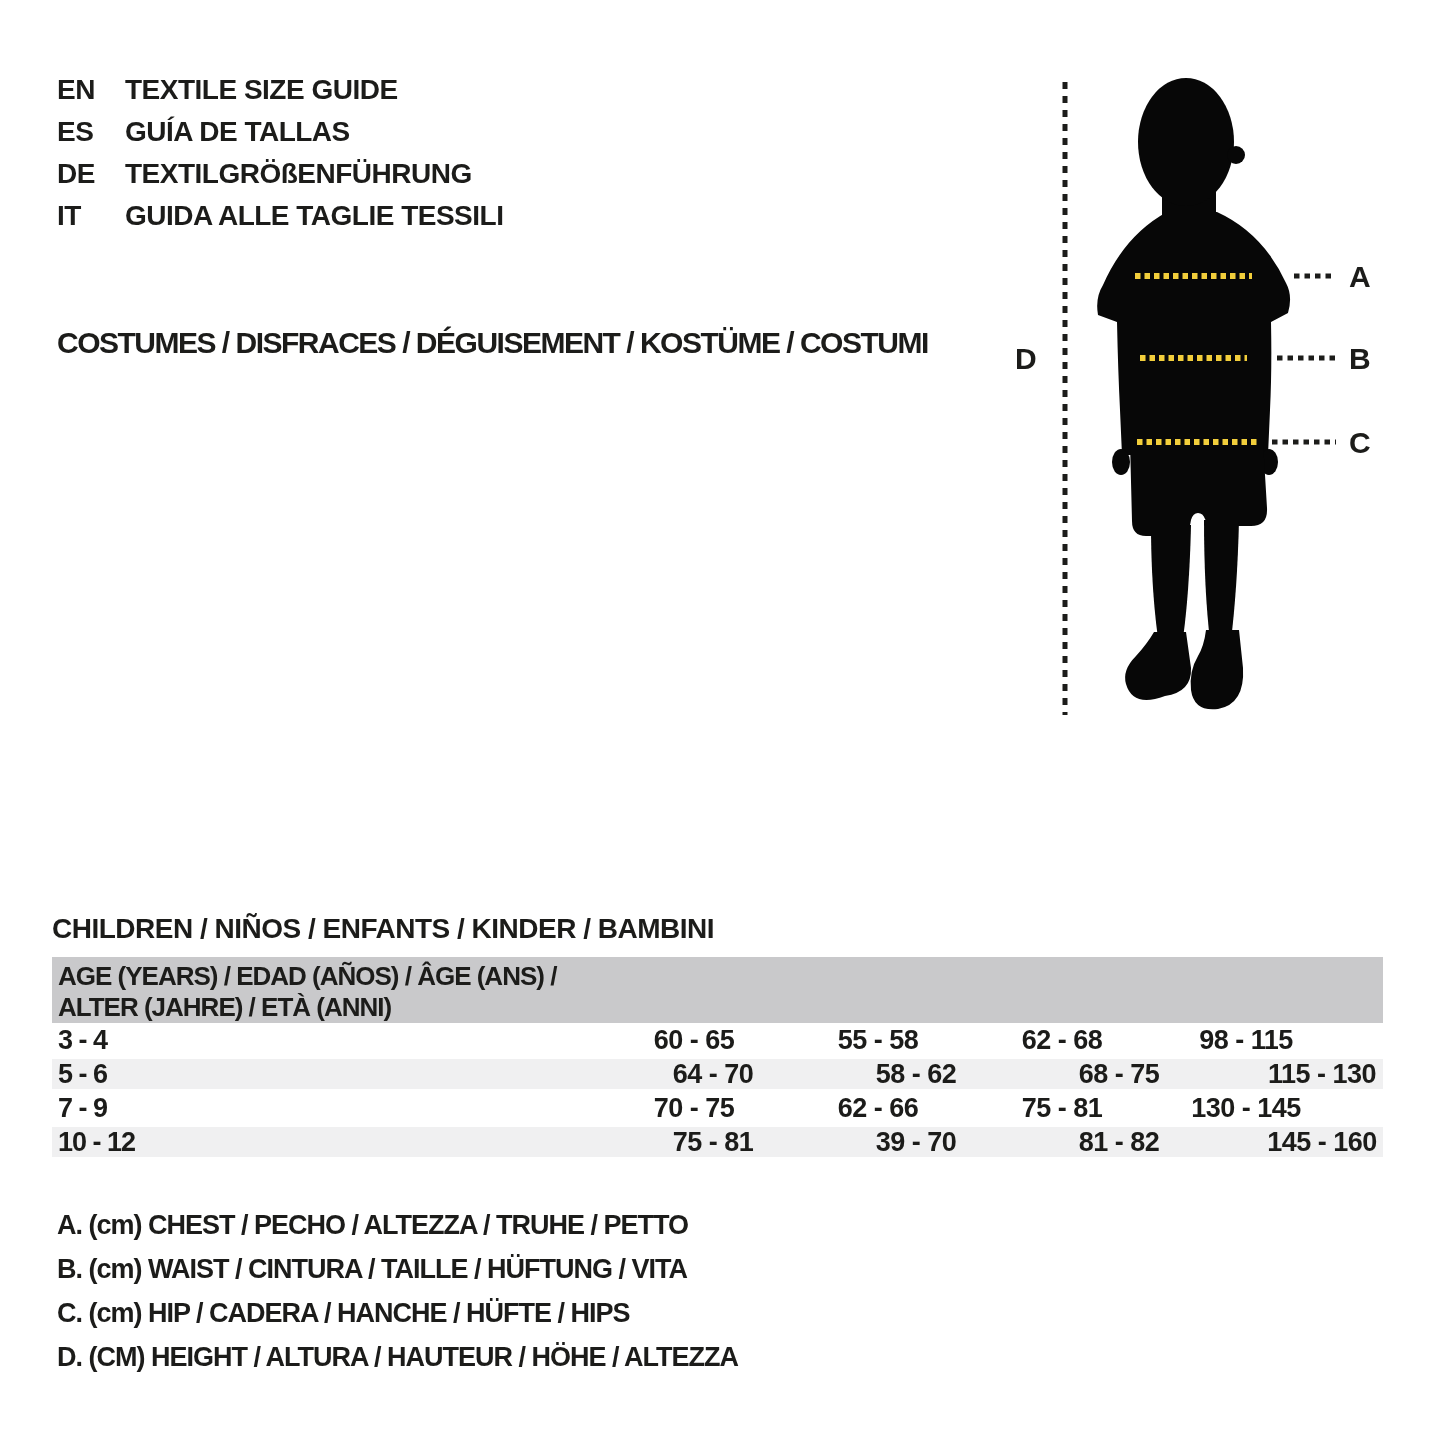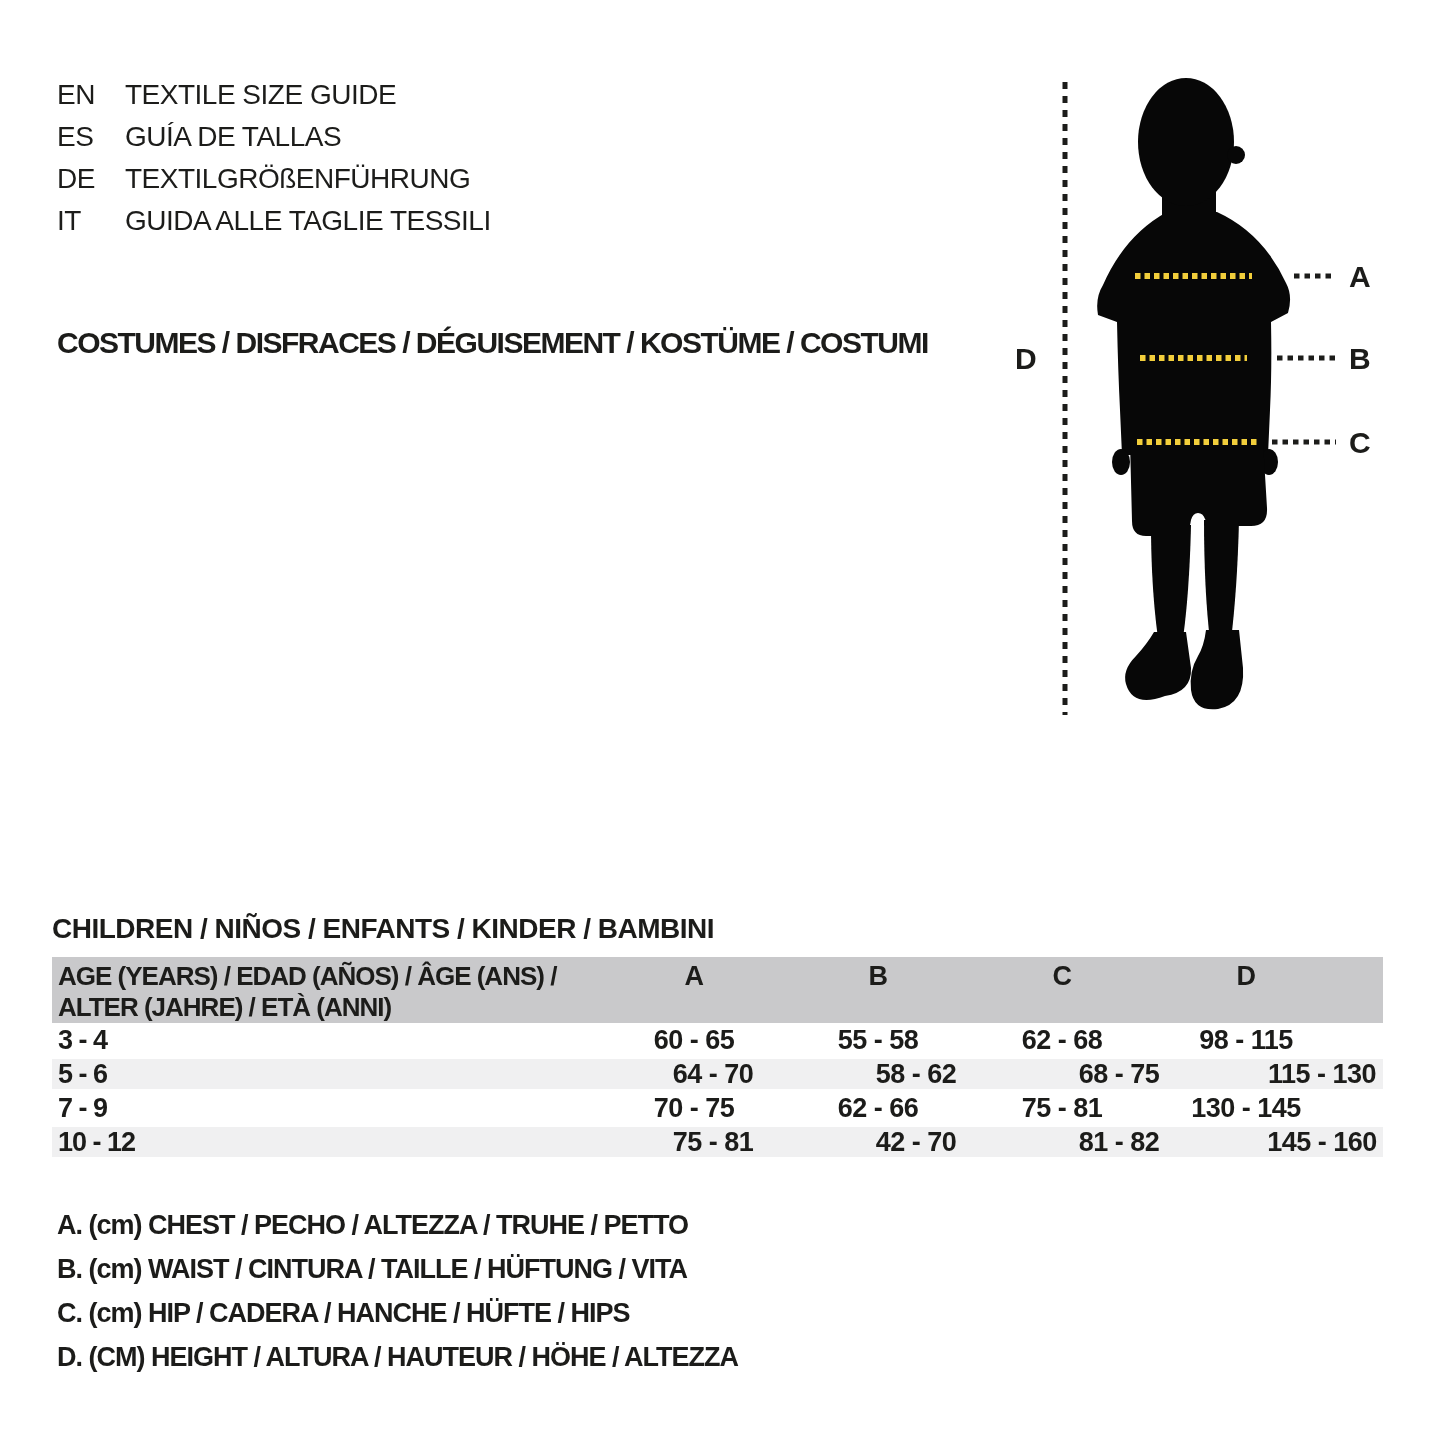--- a/index.html
+++ b/index.html
@@ -2,31 +2,31 @@
 <html><head>
 <meta charset="utf-8">
 <style>
   html,body{margin:0;padding:0;background:#ffffff;}
   .page{
     position:relative;width:1445px;height:1444px;background:#ffffff;overflow:hidden;
     font-family:"Liberation Sans", sans-serif;color:#1c1c1a;
   }
   
   .lang-list{position:absolute;left:57px;top:74px;}
-  .lang-row{display:flex;height:42px;align-items:center;font-size:28px;font-weight:400;letter-spacing:-0.5px;white-space:nowrap;}
+  .lang-row{display:flex;height:42px;font-size:28px;font-weight:700;letter-spacing:-0.5px;white-space:nowrap;}
   .lang-code{width:68px;flex:0 0 68px;}
   
   .category-title{position:absolute;left:57px;top:326px;margin:0;font-size:30px;font-weight:800;letter-spacing:-1.5px;white-space:nowrap;}
   
   .figure{position:absolute;left:1005px;top:70px;width:400px;height:665px;}
   .figure svg text{font-family:"Liberation Sans", sans-serif;font-weight:700;font-size:30px;fill:#1c1c1a;}
   
   .section-title{position:absolute;left:52px;top:913px;font-size:28px;font-weight:700;letter-spacing:-0.5px;white-space:nowrap;}
   .size-table{position:absolute;left:52px;top:957px;width:1331px;font-weight:700;}
-  .thead{display:flex;height:66px;box-sizing:border-box;padding-top:4px;}
+  .thead{display:flex;height:66px;box-sizing:border-box;padding-top:4px;flex-direction:column;}
   .cell-age{width:550px;flex:0 0 550px;padding-left:6px;box-sizing:border-box;font-size:26px;line-height:31px;letter-spacing:-1px;white-space:nowrap;}
   .cell-val{width:184px;flex:0 0 184px;text-align:center;font-size:27px;line-height:31px;letter-spacing:-0.5px;}
   .trow{display:flex;height:34px;align-items:center;font-size:27px;letter-spacing:-0.5px;box-sizing:border-box;}
   .trow .cell-age{font-size:27px;}
   .trow-alt{background:#f0f0f1;border-top:2px solid #ffffff;border-bottom:2px solid #ffffff;gap:19px;}
   
   .legend{position:absolute;left:57px;top:1203px;}
   .legend-row{display:flex;height:44px;align-items:center;font-size:27px;font-weight:700;letter-spacing:-1px;white-space:nowrap;}
 </style>
 </head>
@@ -120,21 +120,21 @@
     <div class="trow">
       <div class="cell-age">7 - 9</div>
       <div class="cell-val">70 - 75</div>
       <div class="cell-val">62 - 66</div>
       <div class="cell-val">75 - 81</div>
       <div class="cell-val">130 - 145</div>
     </div>
     <div class="trow trow-alt">
       <div class="cell-age">10 - 12</div>
       <div class="cell-val">75 - 81</div>
-      <div class="cell-val">42 - 70</div>
+      <div class="cell-val">39 - 70</div>
       <div class="cell-val">81 - 82</div>
       <div class="cell-val">145 - 160</div>
     </div>
   </div>
 
   <div class="legend">
     <div class="legend-row">A. (cm) CHEST / PECHO / ALTEZZA / TRUHE / PETTO</div>
     <div class="legend-row">B. (cm) WAIST / CINTURA / TAILLE / HÜFTUNG / VITA</div>
     <div class="legend-row">C. (cm) HIP / CADERA / HANCHE / HÜFTE / HIPS</div>
     <div class="legend-row">D. (CM) HEIGHT / ALTURA / HAUTEUR / HÖHE / ALTEZZA</div>

